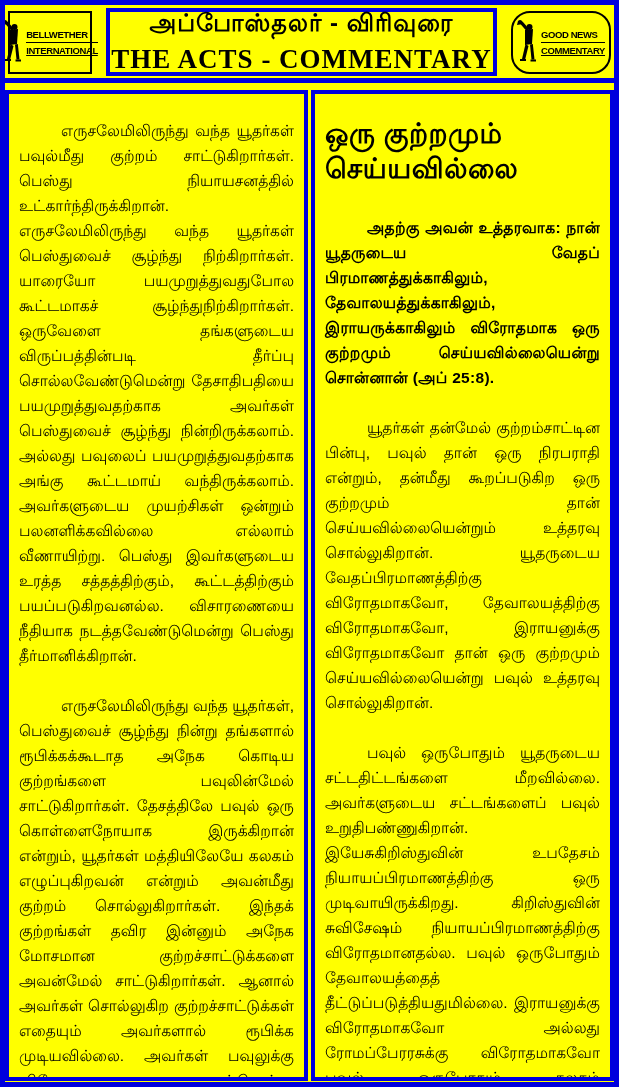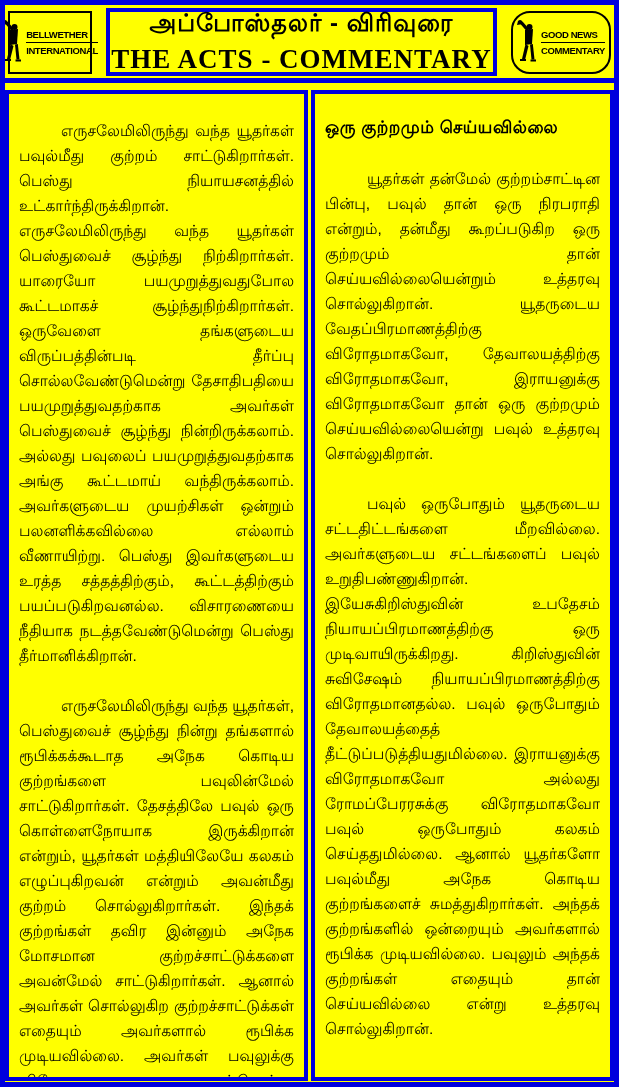--- a/index.html
+++ b/index.html
@@ -38,21 +38,21 @@
   .logo-figure{flex:0 0 auto;}
   .logo-text{
     display:flex;flex-direction:column;justify-content:center;
     font-weight:bold;
     font-size:9.5px;
     line-height:13px;
     letter-spacing:-0.4px;
     white-space:nowrap;
   }
   .logo-text .top{border-bottom:1.5px solid #000;padding-bottom:1px;}
-  .logo-text .bottom{padding-top:1px;}
+  .logo-text .bottom{padding-top:1px;text-decoration:underline;}
   .title-box{
     flex:1;
     border:4px solid #0000DD;
     background:#FFFF00;
     display:flex;
     flex-direction:column;
     align-items:center;
     justify-content:center;
     gap:4px;
     box-sizing:border-box;
@@ -92,21 +92,21 @@
   }
   .body-text p{
     margin:0 0 25px 0;
     font-size:15.5px;
     line-height:25px;
     text-align:justify;
     text-indent:42px;
   }
   .body-text p:last-child{margin-bottom:0;}
   .col-heading{
-    font-size:17px;
+    font-size:28px;
     font-weight:bold;
     margin:0 0 27px 0;
     text-indent:0;
     letter-spacing:0.5px;
   }
   .quote{
     font-weight:bold;
     letter-spacing:0.3px;
   }
 </style>
@@ -173,20 +173,21 @@
     <div class="col">
       <div class="col-inner body-text">
         <p>எருசலேமிலிருந்து வந்த யூதர்கள் பவுல்மீது குற்றம் சாட்டுகிறார்கள். பெஸ்து நியாயசனத்தில் உட்கார்ந்திருக்கிறான். எருசலேமிலிருந்து வந்த யூதர்கள் பெஸ்துவைச் சூழ்ந்து நிற்கிறார்கள். யாரையோ பயமுறுத்துவதுபோல கூட்டமாகச் சூழ்ந்துநிற்கிறார்கள். ஒருவேளை தங்களுடைய விருப்பத்தின்படி தீர்ப்பு சொல்லவேண்டுமென்று தேசாதிபதியை பயமுறுத்துவதற்காக அவர்கள் பெஸ்துவைச் சூழ்ந்து நின்றிருக்கலாம். அல்லது பவுலைப் பயமுறுத்துவதற்காக அங்கு கூட்டமாய் வந்திருக்கலாம். அவர்களுடைய முயற்சிகள் ஒன்றும் பலனளிக்கவில்லை எல்லாம் வீணாயிற்று. பெஸ்து இவர்களுடைய உரத்த சத்தத்திற்கும், கூட்டத்திற்கும் பயப்படுகிறவனல்ல. விசாரணையை நீதியாக நடத்தவேண்டுமென்று பெஸ்து தீர்மானிக்கிறான்.</p>
         <p>எருசலேமிலிருந்து வந்த யூதர்கள், பெஸ்துவைச் சூழ்ந்து நின்று தங்களால் ரூபிக்கக்கூடாத அநேக கொடிய குற்றங்களை பவுலின்மேல் சாட்டுகிறார்கள். தேசத்திலே பவுல் ஒரு கொள்ளைநோயாக இருக்கிறான் என்றும், யூதர்கள் மத்தியிலேயே கலகம் எழுப்புகிறவன் என்றும் அவன்மீது குற்றம் சொல்லுகிறார்கள். இந்தக் குற்றங்கள் தவிர இன்னும் அநேக மோசமான குற்றச்சாட்டுக்களை அவன்மேல் சாட்டுகிறார்கள். ஆனால் அவர்கள் சொல்லுகிற குற்றச்சாட்டுக்கள் எதையும் அவர்களால் ரூபிக்க முடியவில்லை. அவர்கள் பவுலுக்கு விரோதமாக என்னென்ன குற்றச்சாட்டுக்களைக் கூறுகிறார்களோ, அந்தக் குற்றச்சாட்டுக்கள் எதிலும் உண்மையில்லை. எல்லாம் பொய்யாகவே இருக்கிறது. யூதர்கள் நியாயசனத்திற்கு முன்பாக நின்றாலும், பொய்சொல்லுவதற்கு தயங்கவில்லை.</p>
       </div>
     </div>
 
     <div class="col">
       <div class="col-inner body-text">
         <h2 class="col-heading">ஒரு குற்றமும் செய்யவில்லை</h2>
+        <p class="quote">அதற்கு அவன் உத்தரவாக: நான் யூதருடைய வேதப் பிரமாணத்துக்காகிலும், தேவாலயத்துக்காகிலும், இராயருக்காகிலும் விரோதமாக ஒரு குற்றமும் செய்யவில்லையென்று சொன்னான் (அப் 25:8).</p>
         <p>யூதர்கள் தன்மேல் குற்றம்சாட்டின பின்பு, பவுல் தான் ஒரு நிரபராதி என்றும், தன்மீது கூறப்படுகிற ஒரு குற்றமும் தான் செய்யவில்லையென்றும் உத்தரவு சொல்லுகிறான். யூதருடைய வேதப்பிரமாணத்திற்கு விரோதமாகவோ, தேவாலயத்திற்கு விரோதமாகவோ, இராயனுக்கு விரோதமாகவோ தான் ஒரு குற்றமும் செய்யவில்லையென்று பவுல் உத்தரவு சொல்லுகிறான்.</p>
         <p>பவுல் ஒருபோதும் யூதருடைய சட்டதிட்டங்களை மீறவில்லை. அவர்களுடைய சட்டங்களைப் பவுல் உறுதிபண்ணுகிறான். இயேசுகிறிஸ்துவின் உபதேசம் நியாயப்பிரமாணத்திற்கு ஒரு முடிவாயிருக்கிறது. கிறிஸ்துவின் சுவிசேஷம் நியாயப்பிரமாணத்திற்கு விரோதமானதல்ல. பவுல் ஒருபோதும் தேவாலயத்தைத் தீட்டுப்படுத்தியதுமில்லை. இராயனுக்கு விரோதமாகவோ அல்லது ரோமப்பேரரசுக்கு விரோதமாகவோ பவுல் ஒருபோதும் கலகம் செய்ததுமில்லை. ஆனால் யூதர்களோ பவுல்மீது அநேக கொடிய குற்றங்களைச் சுமத்துகிறார்கள். அந்தக் குற்றங்களில் ஒன்றையும் அவர்களால் ரூபிக்க முடியவில்லை. பவுலும் அந்தக் குற்றங்கள் எதையும் தான் செய்யவில்லை என்று உத்தரவு சொல்லுகிறான்.</p>
 
       </div>
     </div>
 
   </div>
 
 </div>
 

